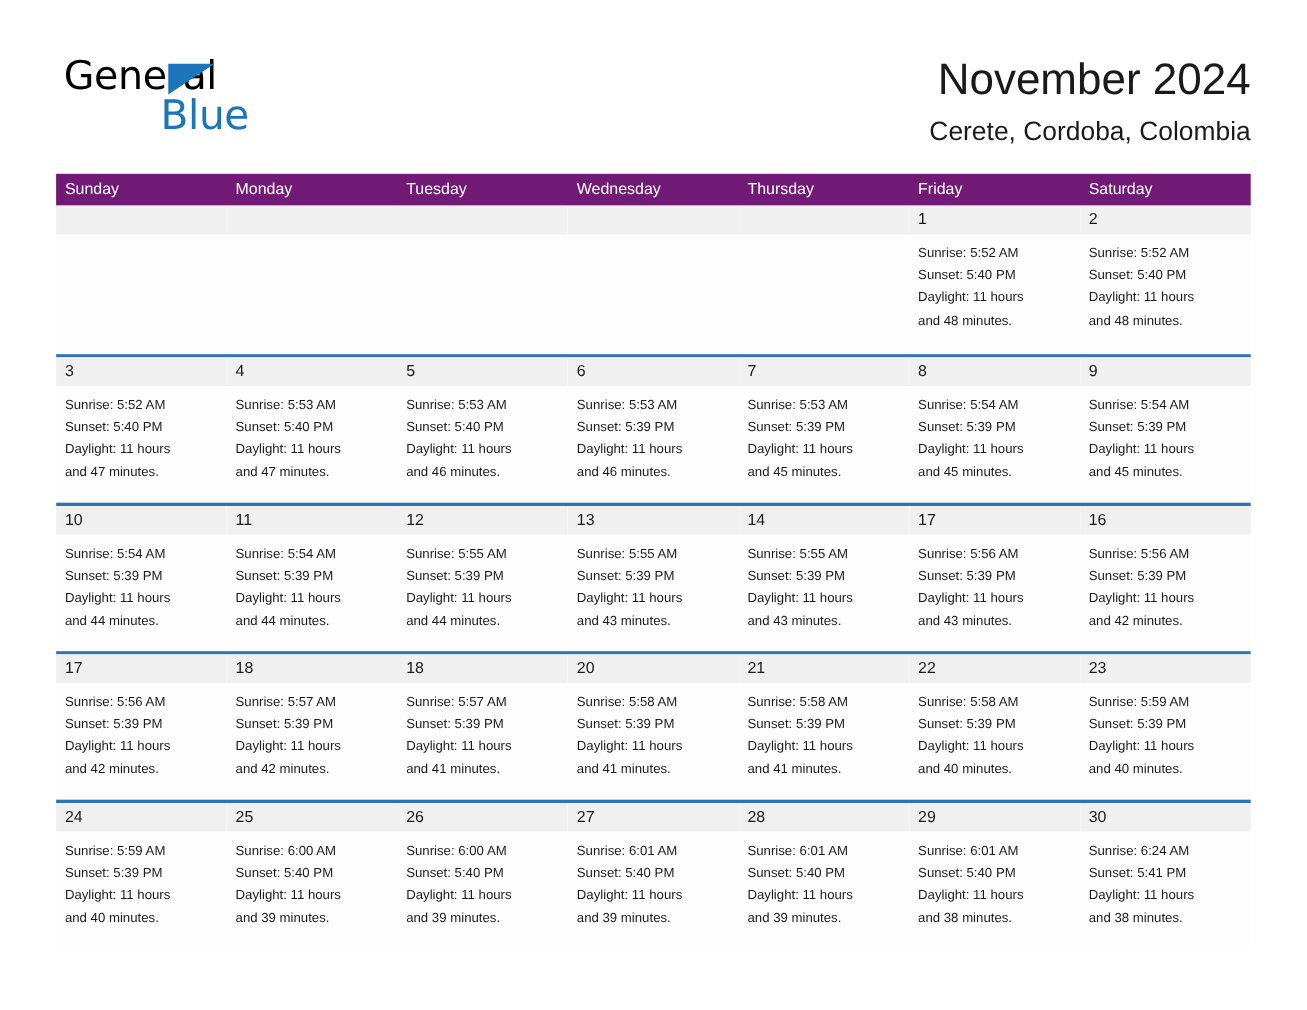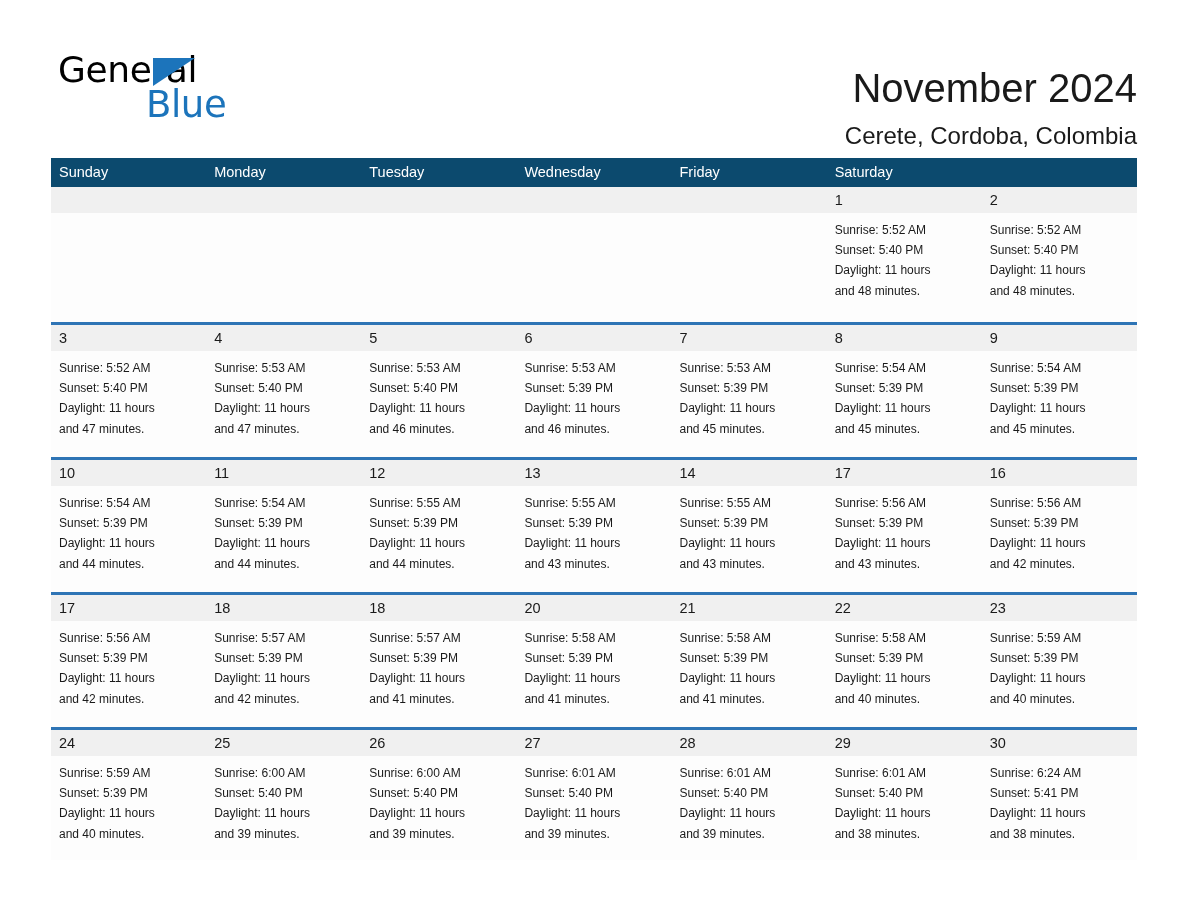--- a/index.html
+++ b/index.html
@@ -75,21 +75,20 @@
     top: 48px;
     text-align: right;
   }
   .month-title {
     font-size: 40px;
     font-weight: 400;
     color: #1a1a1a;
     letter-spacing: 0px;
     line-height: 48px;
     white-space: nowrap;
-    margin-top: 16px;
   }
   .location-title {
     margin-top: 10px;
     font-size: 24px;
     font-weight: 400;
     color: #1a1a1a;
     line-height: 28px;
     white-space: nowrap;
   }
 
@@ -97,21 +96,21 @@
   .calendar {
     position: absolute;
     left: 51px;
     top: 158px;
     width: 1086px;
   }
   .weekday-row {
     display: flex;
     width: 1086px;
     height: 29px;
-    background: #0c4a6e;
+    background: #701a75;
   }
   .weekday-cell {
     width: 155.14px;
     flex: 0 0 155.14px;
     color: #ffffff;
     font-size: 14.5px;
     line-height: 29px;
     padding-left: 8px;
     box-sizing: border-box;
     white-space: nowrap;
@@ -187,20 +186,21 @@
 
   </div>
 
   <div class="calendar">
 
     <div class="weekday-row">
       <div class="weekday-cell">Sunday</div>
       <div class="weekday-cell">Monday</div>
       <div class="weekday-cell">Tuesday</div>
       <div class="weekday-cell">Wednesday</div>
+      <div class="weekday-cell">Thursday</div>
       <div class="weekday-cell">Friday</div>
       <div class="weekday-cell">Saturday</div>
     </div>
 
     <div id="weeks-container">
         <div class="week-row first">
           <div class="week-inner">
             <div class="day-cell empty">
               <div class="day-number"></div>
             </div>

